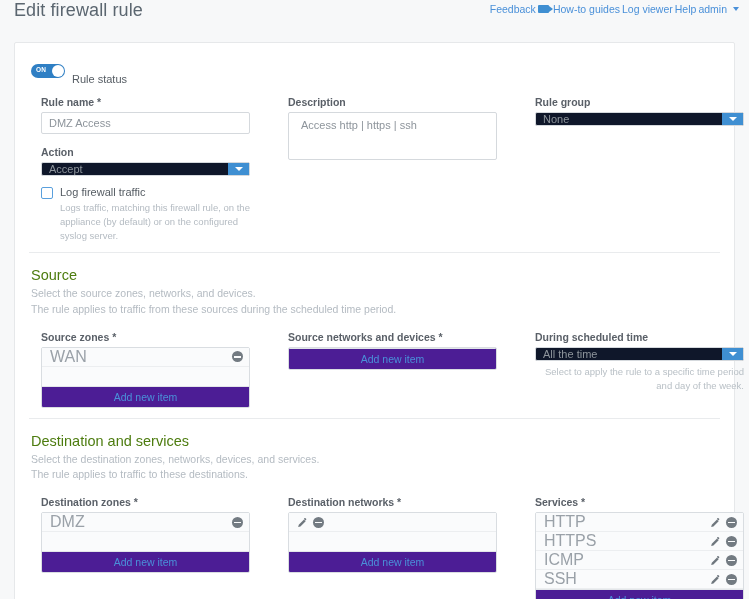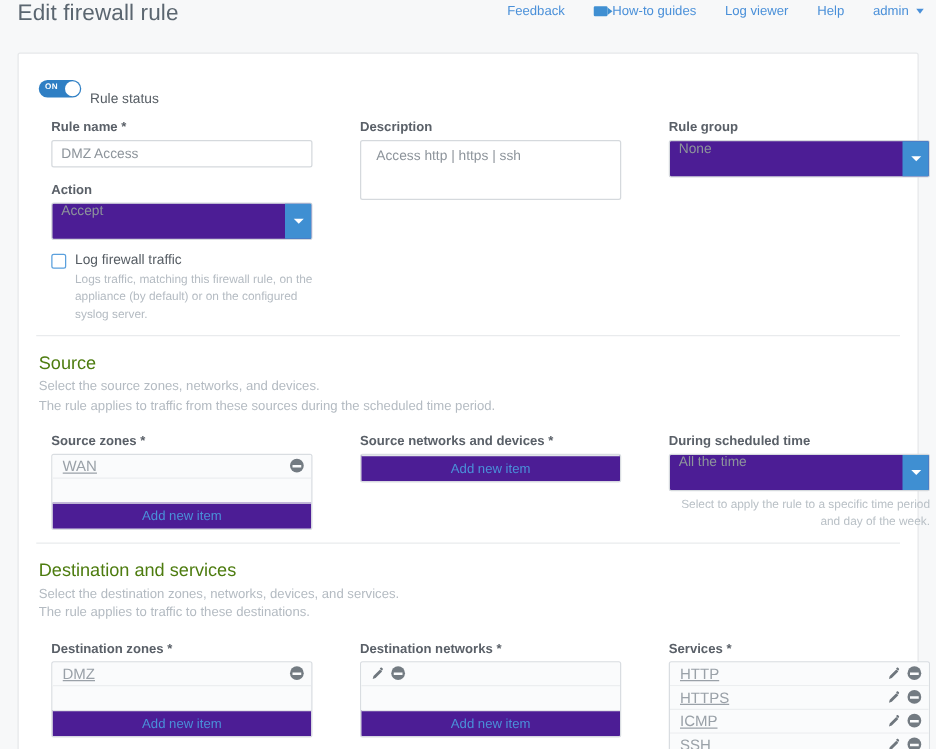--- a/index.html
+++ b/index.html
@@ -23,21 +23,21 @@
     font-size: 18px;
     font-weight: 400;
     color: #5b6670;
     letter-spacing: .1px;
   }
   .topnav {
     position: absolute;
     right: 10px; top: 3px;
     display: flex;
     align-items: center;
-    gap: 23px;
+    gap: 2px;
     font-size: 10.5px;
   }
   .topnav a {
     color: #4a90d9;
     text-decoration: none;
     white-space: nowrap;
     display: flex;
     align-items: center;
     gap: 4px;
   }
@@ -157,24 +157,24 @@
   textarea.txt {
     height: 48px;
     resize: none;
     line-height: 1.4;
     padding-left: 12px;
   }
 
   
   .select {
     position: relative;
-    height: 30px;
+    height: 14px;
     border: 1px solid #d5d9dd;
     border-radius: 2px;
-    background: #4c1d95;
+    background: #0f172a;
     display: flex;
     align-items: flex-start;
     cursor: pointer;
   }
   .select .val {
     font-size: 11px;
     color: #8d949b;
     padding-left: 7px;
     flex: 1;
     white-space: nowrap;
@@ -234,26 +234,25 @@
   .listbox .body { min-height: 38px; background: #fafbfc; }
   .lb-row {
     height: 19px;
     display: flex;
     align-items: center;
     padding: 0 6px 0 8px;
     border-bottom: 1px solid #eceef0;
     background: #fafbfc;
   }
   .lb-row .name {
-    font-size: 12px;
+    font-size: 16px;
     color: #9aa1a8;
     flex: 1;
     white-space: nowrap;
     overflow: hidden;
-    text-decoration: underline;
   }
   .lb-row .acts {
     display: flex;
     align-items: center;
     gap: 5px;
   }
   .icon-pencil {
     width: 11px; height: 11px;
     position: relative;
     cursor: pointer;

